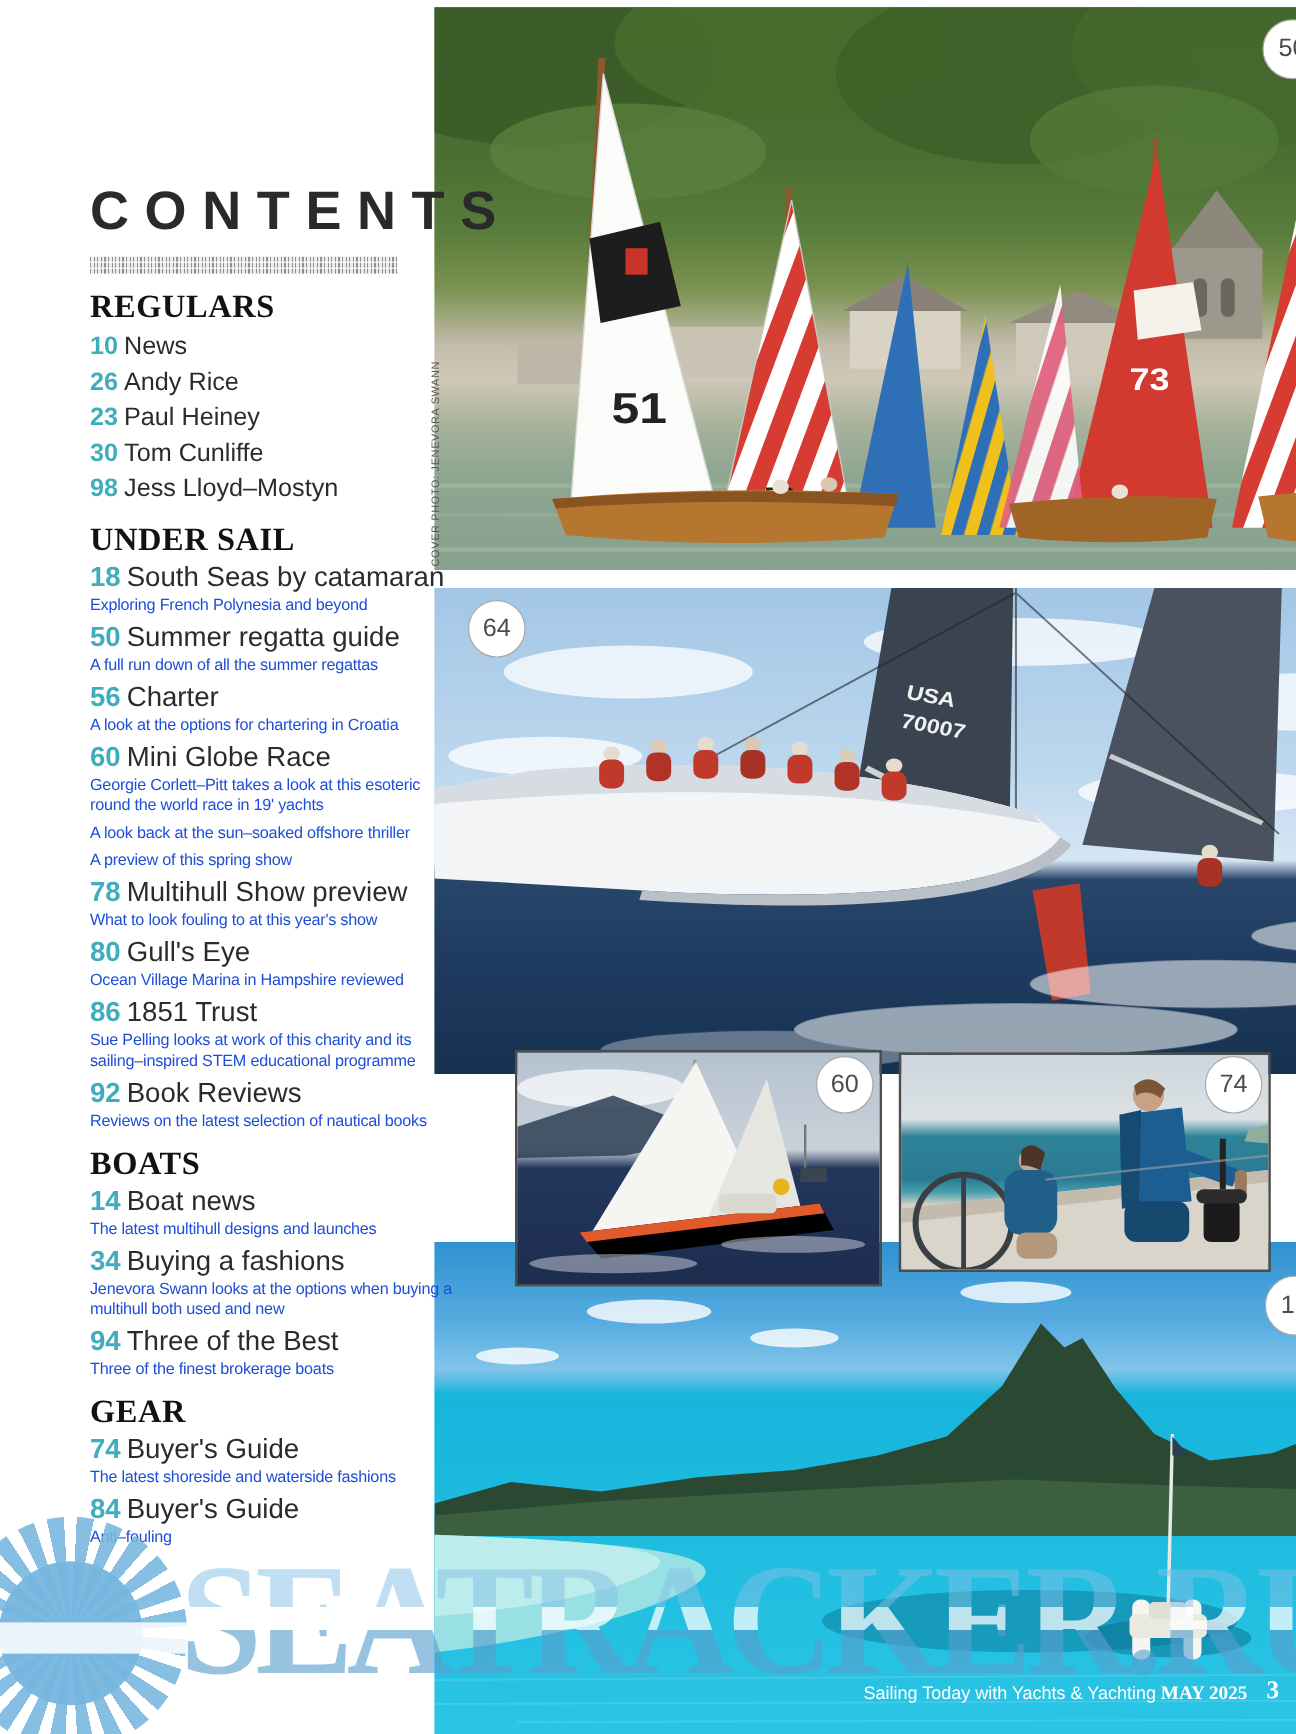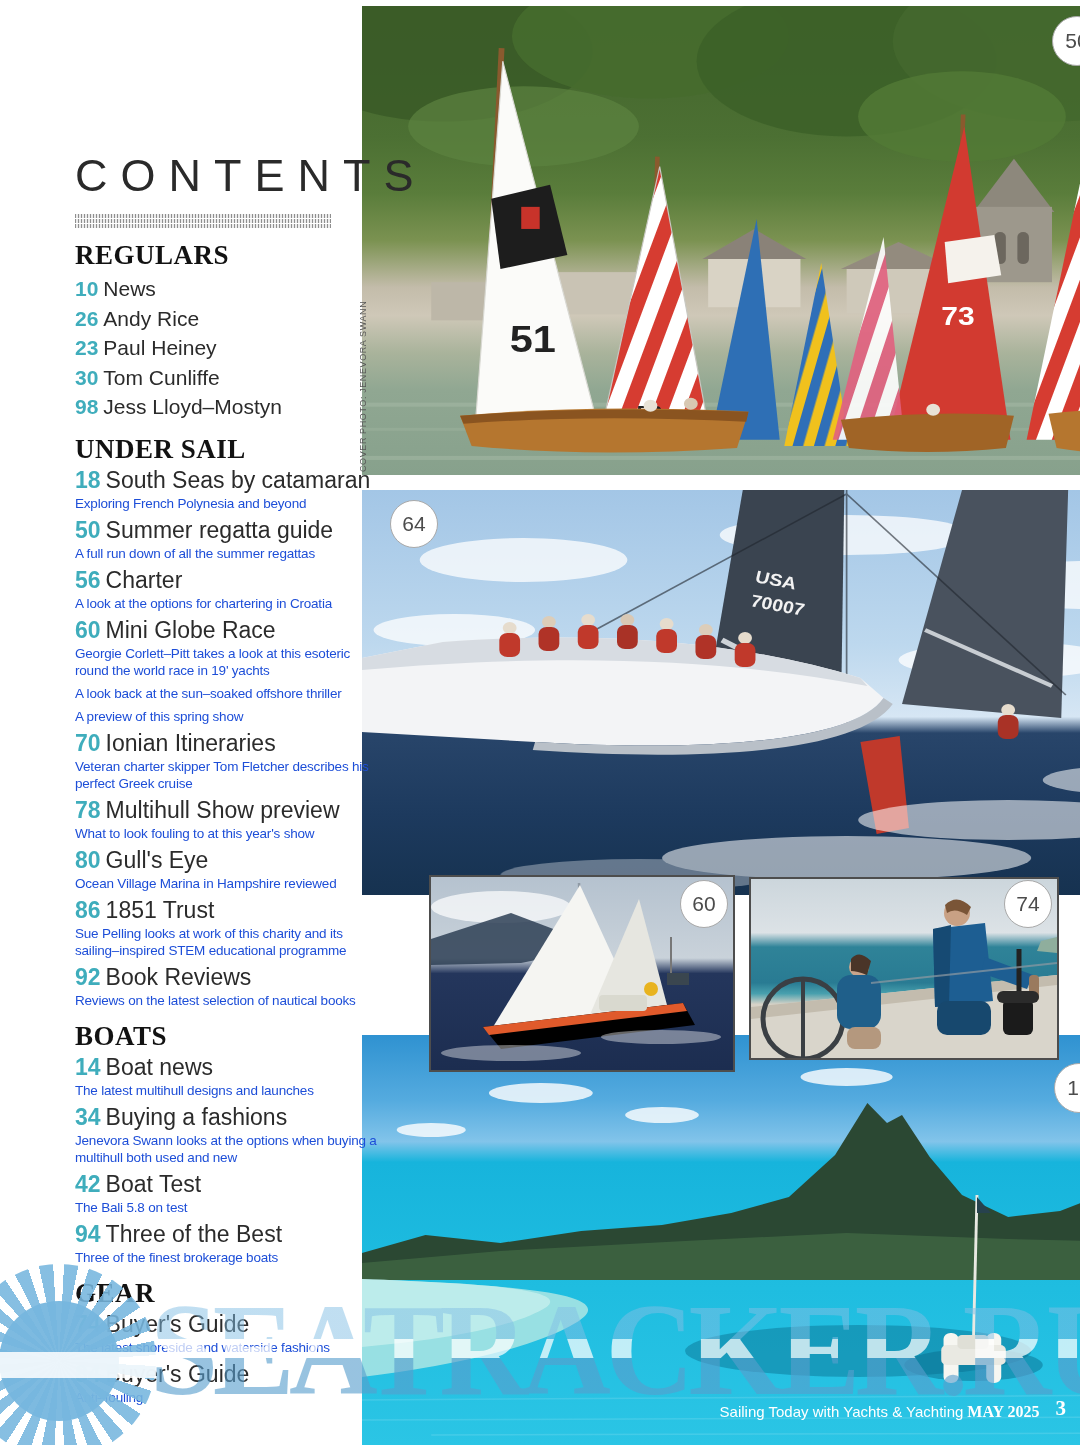--- a/index.html
+++ b/index.html
@@ -1,21 +1,21 @@
 <!DOCTYPE html>
 <html style="--accent: #3fadbc;"><head>
 <meta charset="utf-8">
 <style>
   html,body { margin:0; padding:0; background:#ffffff; }
   .page { position:relative; width:1080px; height:1445px; background:#fff; overflow:hidden;
           font-family:"Liberation Sans", sans-serif; }
 
   
   .toc { position:absolute; left:75px; top:150px; width:308px; z-index:5; }
-  .contents-title { margin:0; font-weight:400; font-size:45px; letter-spacing:13px; color:#2a2a2a; }
+  .contents-title { margin:0; font-weight:700; font-size:45px; letter-spacing:13px; color:#2a2a2a; }
   .hatch { width:256px; margin:12px 0 8px 0; }
   .hatch i { display:block; height:4px; margin-bottom:1px;
              background:repeating-linear-gradient(90deg,#8f8f8f 0 1px,#ececec 1px 3px); }
   .sec-title { font-family:"Liberation Serif", serif; font-weight:700; font-size:27px;
                color:#121212; margin:12px 0 4px 0; letter-spacing:.5px; line-height:30px; }
   .row { font-size:21px; line-height:29.5px; color:#2b2b2b; }
   .num { color:var(--accent,#3fadbc); font-weight:700; margin-right:5px; }
   .entry { margin-bottom:6px; }
   .entry .t { font-size:23px; line-height:25px; color:#2b2b2b; }
   .entry .desc { font-size:13.5px; line-height:17px; color:#1d4ed8; letter-spacing:-.2px; margin-top:2px; }
@@ -118,24 +118,20 @@
         <div class="t"><span class="num">60</span><span>Mini Globe Race</span></div>
         <div class="desc">Georgie Corlett–Pitt takes a look at this esoteric round the world race in 19' yachts</div>
       </div>
       <div class="entry">
         <div class="desc">A look back at the sun–soaked offshore thriller</div>
       </div>
       <div class="entry">
         <div class="desc">A preview of this spring show</div>
       </div>
       <div class="entry">
-        <div class="t"><span class="num">70</span><span>Ionian Itineraries</span></div>
-        <div class="desc">Veteran charter skipper Tom Fletcher describes his perfect Greek cruise</div>
-      </div>
-      <div class="entry">
         <div class="t"><span class="num">78</span><span>Multihull Show preview</span></div>
         <div class="desc">What to look fouling to at this year's show</div>
       </div>
       <div class="entry">
         <div class="t"><span class="num">80</span><span>Gull's Eye</span></div>
         <div class="desc">Ocean Village Marina in Hampshire reviewed</div>
       </div>
       <div class="entry">
         <div class="t"><span class="num">86</span><span>1851 Trust</span></div>
         <div class="desc">Sue Pelling looks at work of this charity and its sailing–inspired STEM educational programme</div>
@@ -148,24 +144,20 @@
 
     <div class="sec">
       <div class="sec-title">BOATS</div>
       <div class="entry">
         <div class="t"><span class="num">14</span><span>Boat news</span></div>
         <div class="desc">The latest multihull designs and launches</div>
       </div>
       <div class="entry">
         <div class="t"><span class="num">34</span><span>Buying a fashions</span></div>
         <div class="desc">Jenevora Swann looks at the options when buying a multihull both used and new</div>
-      </div>
-      <div class="entry">
-        <div class="t"><span class="num">42</span><span>Boat Test</span></div>
-        <div class="desc">The Bali 5.8 on test</div>
       </div>
       <div class="entry">
         <div class="t"><span class="num">94</span><span>Three of the Best</span></div>
         <div class="desc">Three of the finest brokerage boats</div>
       </div>
     </div>
 
     <div class="sec">
       <div class="sec-title">GEAR</div>
       <div class="entry">

